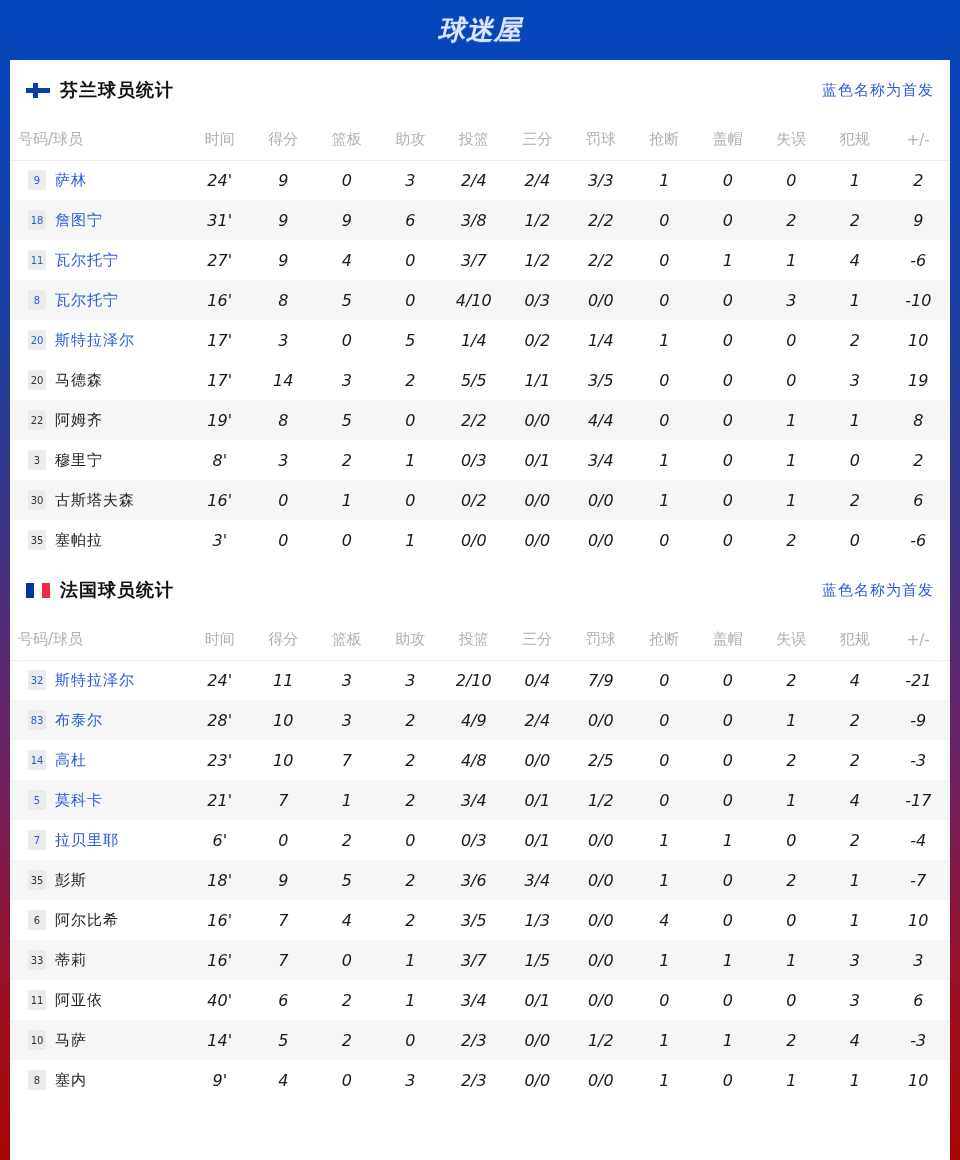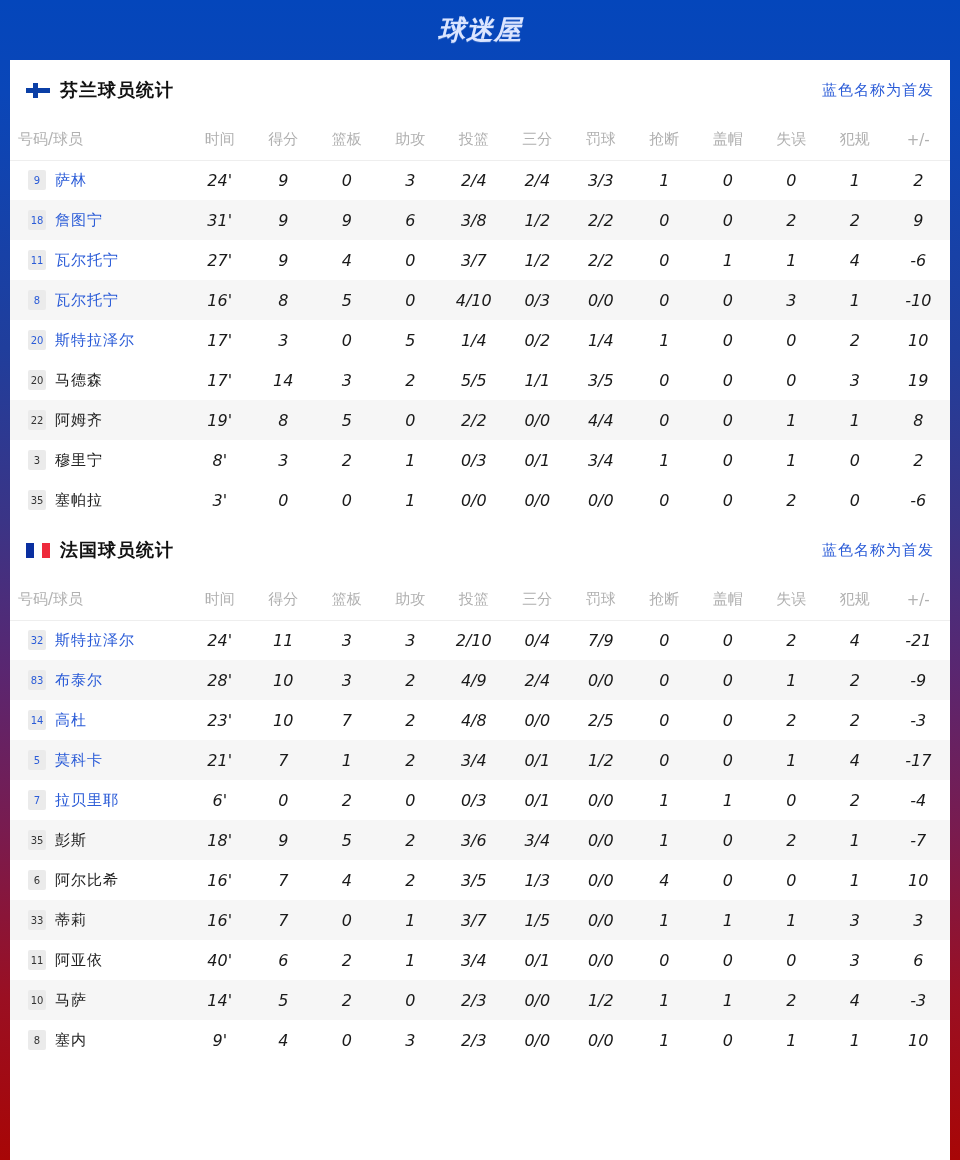--- a/index.html
+++ b/index.html
@@ -267,20 +267,40 @@
             <td>1</td>
             <td>0/3</td>
             <td>0/1</td>
             <td>3/4</td>
             <td>1</td>
             <td>0</td>
             <td>1</td>
             <td>0</td>
             <td>2</td>
           </tr>
+          <tr class="alt ">
+            <td class="player-cell">
+              <div class="player-wrap">
+                <span class="jersey">30</span>
+                <span class="pname">古斯塔夫森</span>
+              </div>
+            </td>
+            <td>16'</td>
+            <td>0</td>
+            <td>1</td>
+            <td>0</td>
+            <td>0/2</td>
+            <td>0/0</td>
+            <td>0/0</td>
+            <td>1</td>
+            <td>0</td>
+            <td>1</td>
+            <td>2</td>
+            <td>6</td>
+          </tr>
           <tr class="">
             <td class="player-cell">
               <div class="player-wrap">
                 <span class="jersey">35</span>
                 <span class="pname">塞帕拉</span>
               </div>
             </td>
             <td>3'</td>
             <td>0</td>
             <td>0</td>

